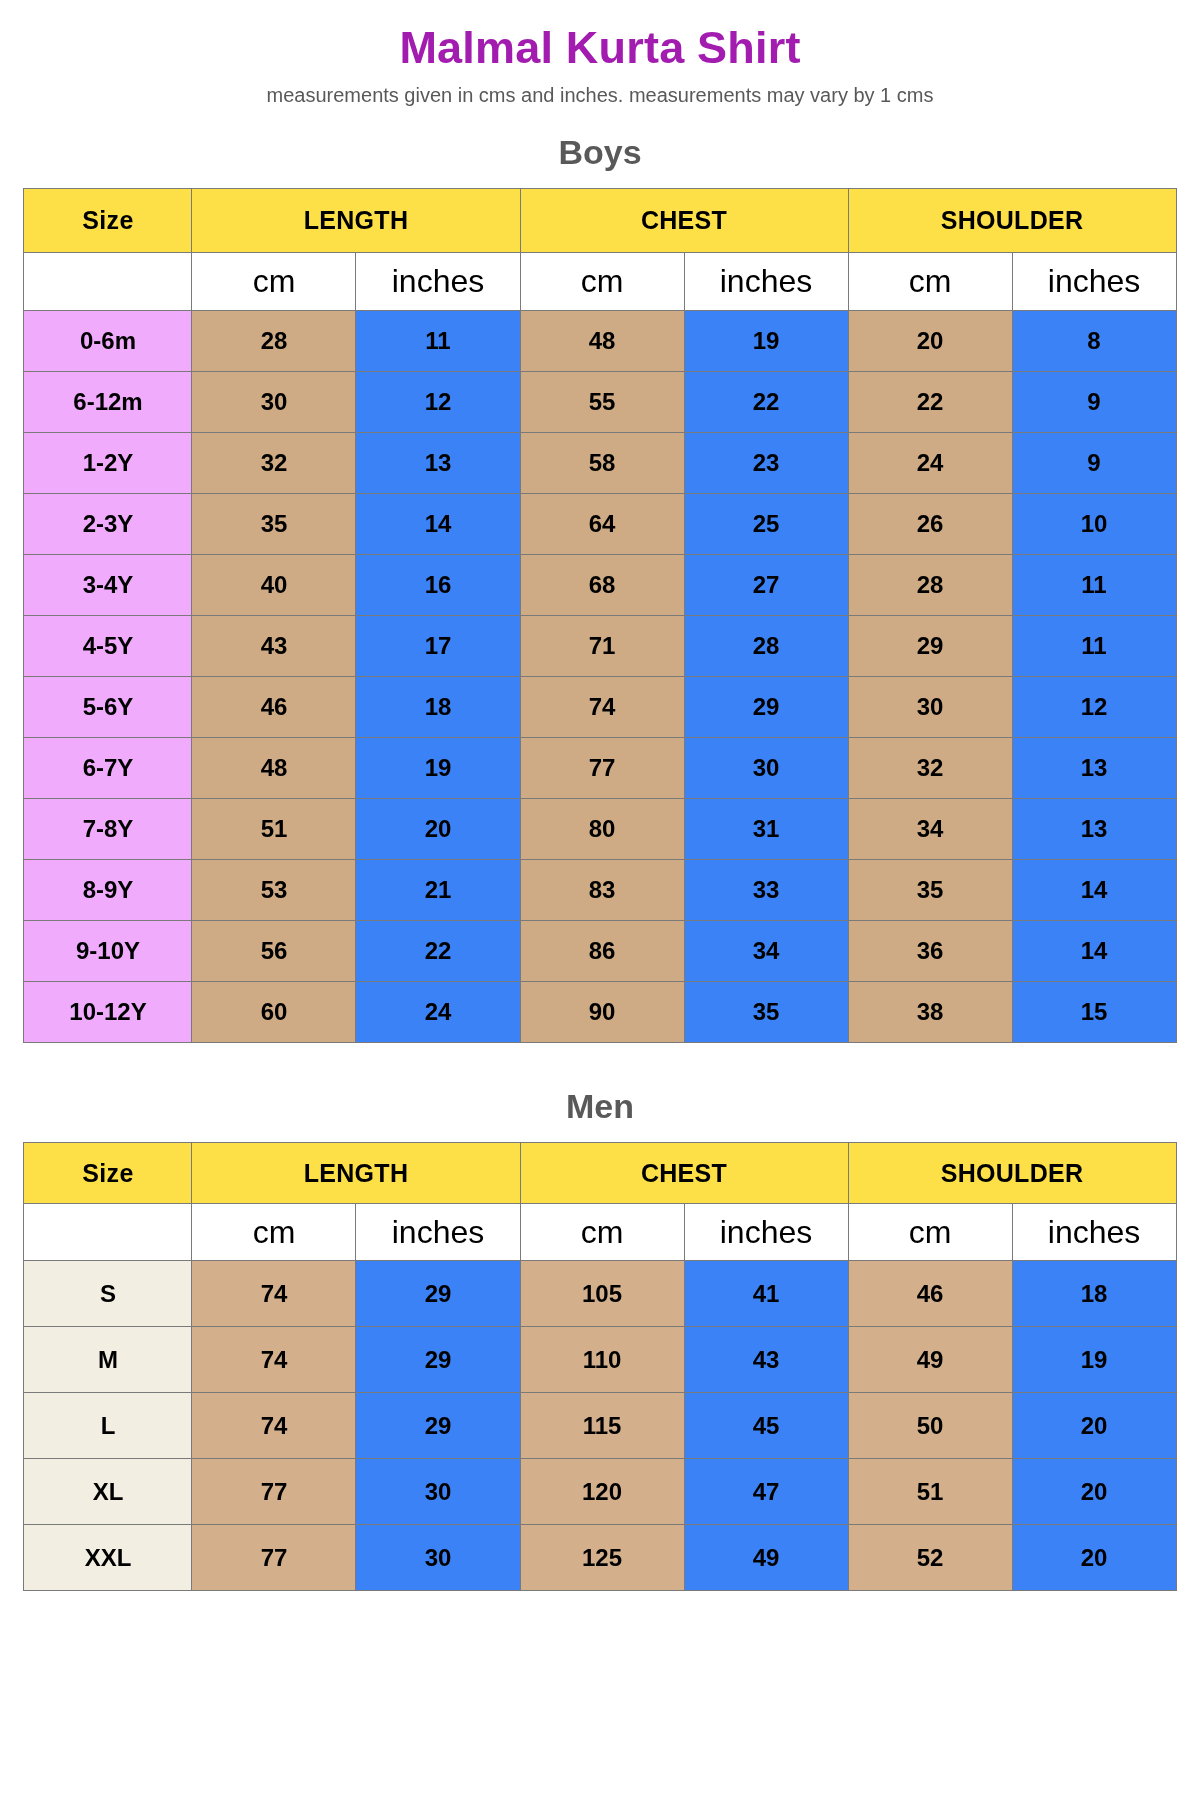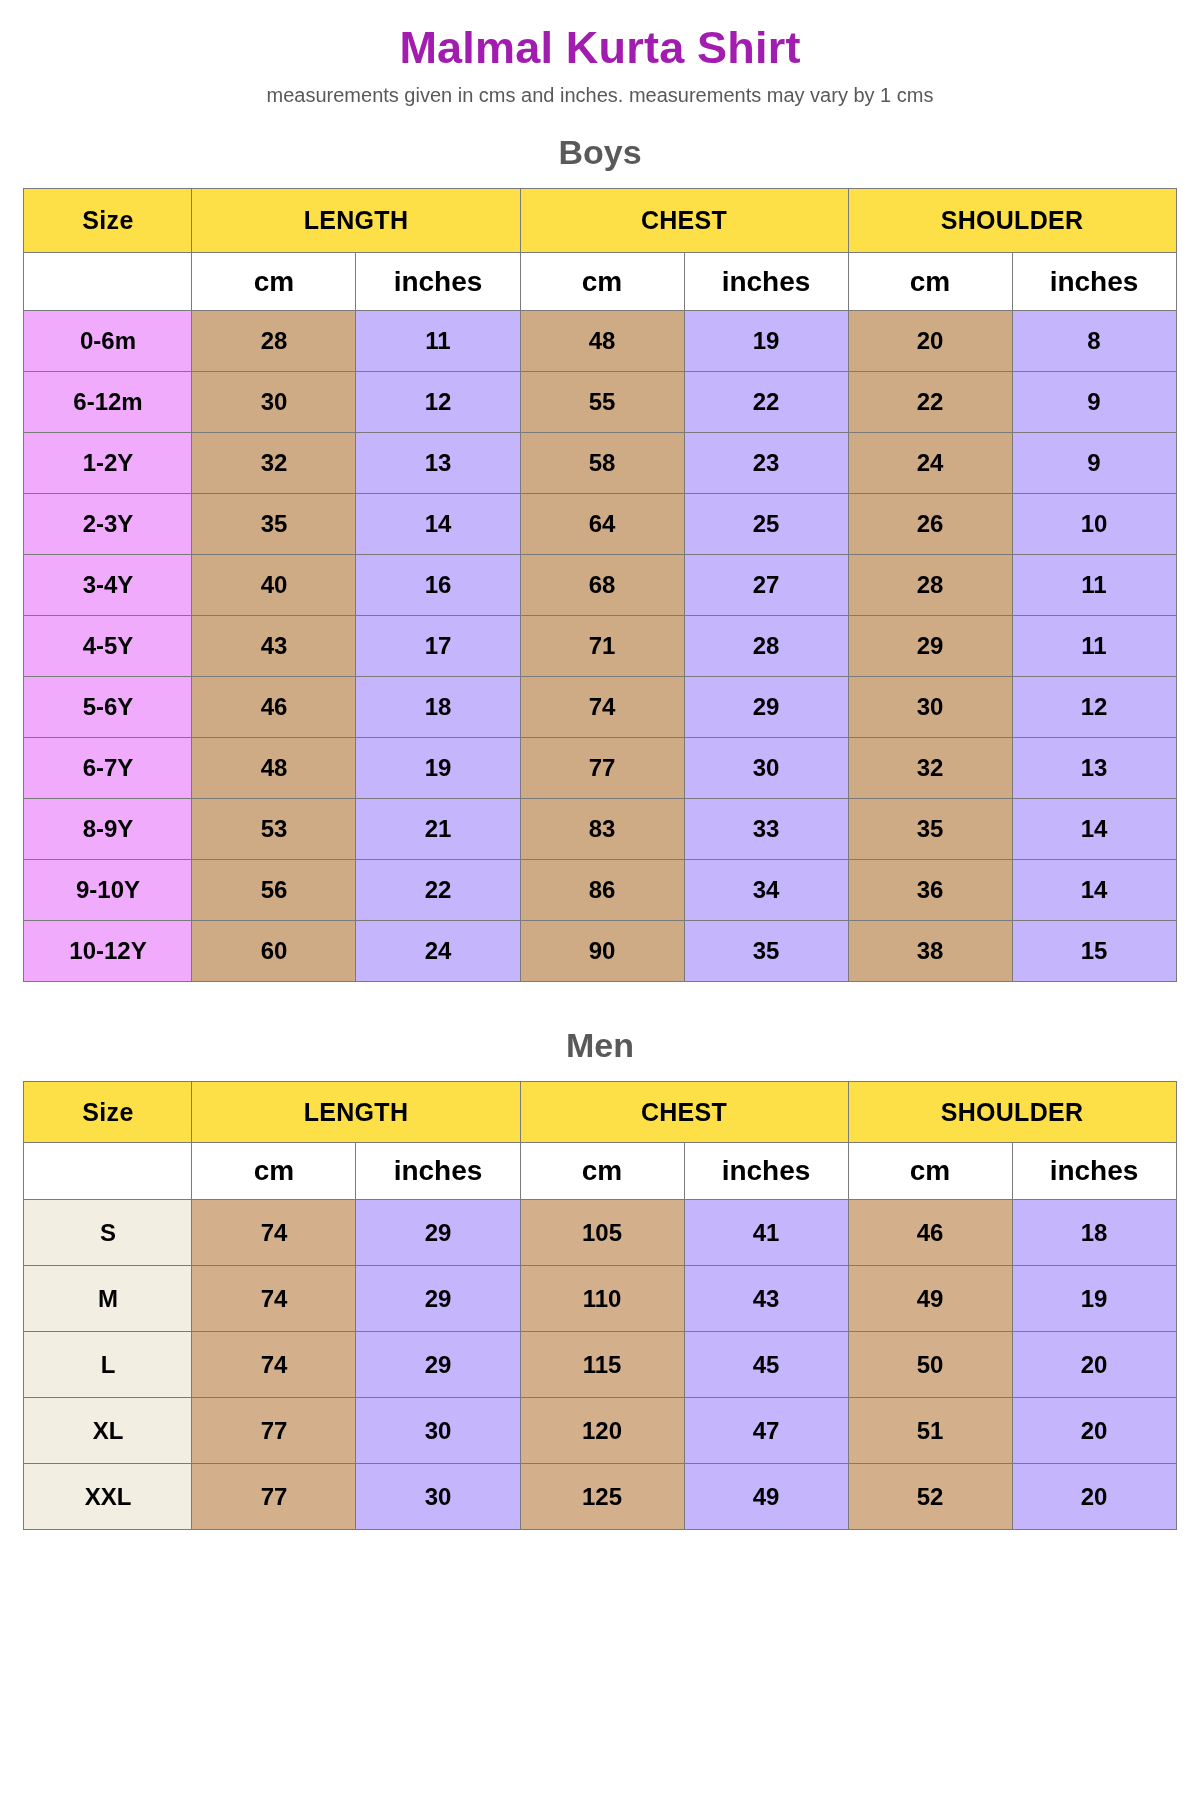--- a/index.html
+++ b/index.html
@@ -67,36 +67,36 @@
   col.c-unit2   { width: 164px; }
 
   thead tr.head-main th {
     background: #fde047;
     font-size: 25px;
     height: 63px;
     letter-spacing: 0.3px;
   }
   thead tr.head-units th {
     background: #ffffff;
-    font-weight: bold;
-    font-size: 28px;
+    font-weight: normal;
+    font-size: 32px;
     height: 57px;
     text-align: center;
   }
   thead tr.head-units th.blank {
     border-top: 1px solid #7a7a7a;
   }
   td.size-col {
     background: #f0abfc;
   }
   td.cm-col {
     background: #ceab84;
   }
   td.in-col {
-    background: #c4b5fd;
+    background: #3b82f6;
   }
   
   .men-table td.size-col {
     background: #f2efe2;
   }
   .men-table td.cm-col {
     background: #d3b08b;
   }
   .men-table th, .men-table td {
     height: 65px;
@@ -212,20 +212,29 @@
       <tr>
         <td class="size-col">6-7Y</td>
         <td class="cm-col">48</td>
         <td class="in-col">19</td>
         <td class="cm-col">77</td>
         <td class="in-col">30</td>
         <td class="cm-col">32</td>
         <td class="in-col">13</td>
       </tr>
       <tr>
+        <td class="size-col">7-8Y</td>
+        <td class="cm-col">51</td>
+        <td class="in-col">20</td>
+        <td class="cm-col">80</td>
+        <td class="in-col">31</td>
+        <td class="cm-col">34</td>
+        <td class="in-col">13</td>
+      </tr>
+      <tr>
         <td class="size-col">8-9Y</td>
         <td class="cm-col">53</td>
         <td class="in-col">21</td>
         <td class="cm-col">83</td>
         <td class="in-col">33</td>
         <td class="cm-col">35</td>
         <td class="in-col">14</td>
       </tr>
       <tr>
         <td class="size-col">9-10Y</td>

